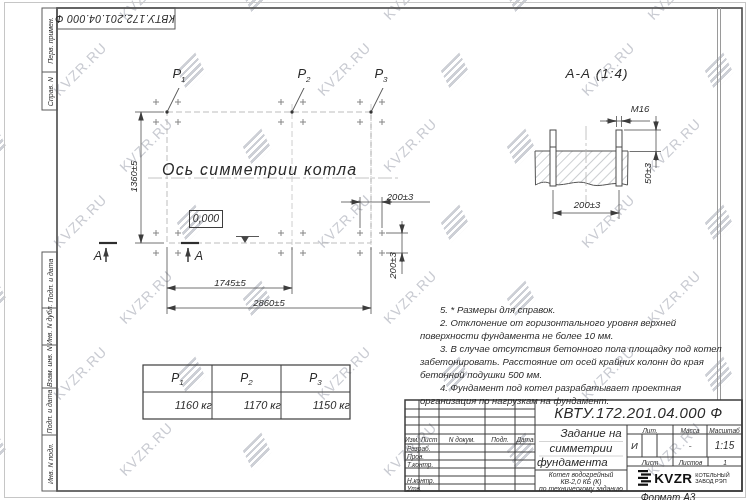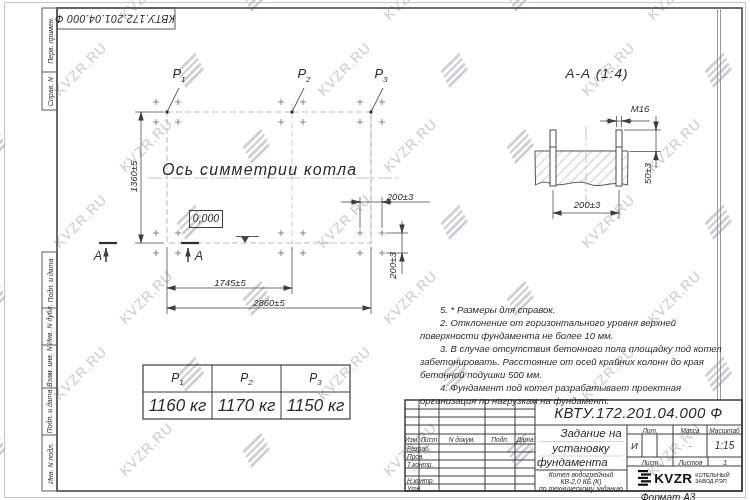--- a/index.html
+++ b/index.html
@@ -20,21 +20,21 @@
   .axis{font-size:16px;letter-spacing:1.2px;}
   .lvl-box{position:absolute;left:189px;top:210px;width:32px;height:16px;border:1px solid #3d3d3d;
            font-size:10.5px;line-height:15px;font-style:italic;text-align:center;}
   .sec-title{font-size:13.5px;letter-spacing:1px;text-align:center;}
   .cutA{font-size:12.5px;}
   .notes{position:absolute;left:420px;top:303px;width:302px;font-size:9.5px;font-style:italic;
          line-height:13px;color:#2b2b2b;text-align:left;}
   .notes p{margin:0;text-indent:20px;}
   .th{font-size:12px;line-height:27px;}
   .th sub{font-size:8px;}
-  .tv{font-size:17px;line-height:27px;}
+  .tv{font-size:11px;line-height:27px;text-align:right;}
   .tb-big{font-size:15px;letter-spacing:.4px;line-height:24px;}
   .tb-s{font-size:6.5px;line-height:9px;}
   .tb-row{font-size:6.5px;line-height:8px;text-align:left;}
   .tb-title{font-size:11.5px;line-height:13px;}
   .tb-prod{font-size:6.8px;line-height:6.8px;}
   .tb-val{font-size:9.5px;line-height:23px;}
   .logo-wrap{position:absolute;left:628px;top:467px;width:112px;height:22px;display:flex;
              align-items:center;justify-content:center;gap:3px;}
   .logo-txt{font-weight:bold;font-size:13.5px;letter-spacing:.3px;font-style:normal;color:#111;}
   .logo-sub{font-size:5.5px;line-height:6px;font-style:normal;color:#222;text-align:left;}
@@ -296,21 +296,21 @@
   <div class="t tb-s" style="left:439px;top:435px;width:46px">N докум.</div>
   <div class="t tb-s" style="left:485px;top:435px;width:30px">Подп.</div>
   <div class="t tb-s" style="left:515px;top:435px;width:20px">Дата</div>
   <div class="t tb-row" style="left:407px;top:445px;width:32px">Разраб.</div>
   <div class="t tb-row" style="left:407px;top:453px;width:32px">Пров.</div>
   <div class="t tb-row" style="left:407px;top:461px;width:32px">Т.контр.</div>
   <div class="t tb-row" style="left:407px;top:469px;width:32px"></div>
   <div class="t tb-row" style="left:407px;top:477px;width:32px">Н.контр.</div>
   <div class="t tb-row" style="left:407px;top:485px;width:32px">Утв.</div>
   <div class="t tb-title" style="left:537px;top:427px;width:108px">Задание на</div>
-  <div class="t tb-title" style="left:537px;top:442px;width:88px">установку</div>
+  <div class="t tb-title" style="left:537px;top:442px;width:88px">симметрии</div>
   <div class="t tb-title" style="left:537px;top:456px;width:64px">фундамента</div>
   <div class="t tb-prod" style="left:537px;top:471.5px;width:88px">Котел водогрейный</div>
   <div class="t tb-prod" style="left:537px;top:478.5px;width:88px">КВ-2,0 КБ (К)</div>
   <div class="t tb-prod" style="left:537px;top:485.5px;width:88px">по техническому заданию</div>
   <div class="t tb-s" style="left:627px;top:426px;width:46px">Лит.</div>
   <div class="t tb-s" style="left:673px;top:426px;width:34px">Масса</div>
   <div class="t tb-s" style="left:707px;top:426px;width:35px">Масштаб</div>
   <div class="t tb-val" style="left:627px;top:434px;width:15px">И</div>
   <div class="t tb-val" style="left:673px;top:434px;width:34px">-</div>
   <div class="t tb-val" style="left:707px;top:434px;width:35px;font-size:10px">1:15</div>

